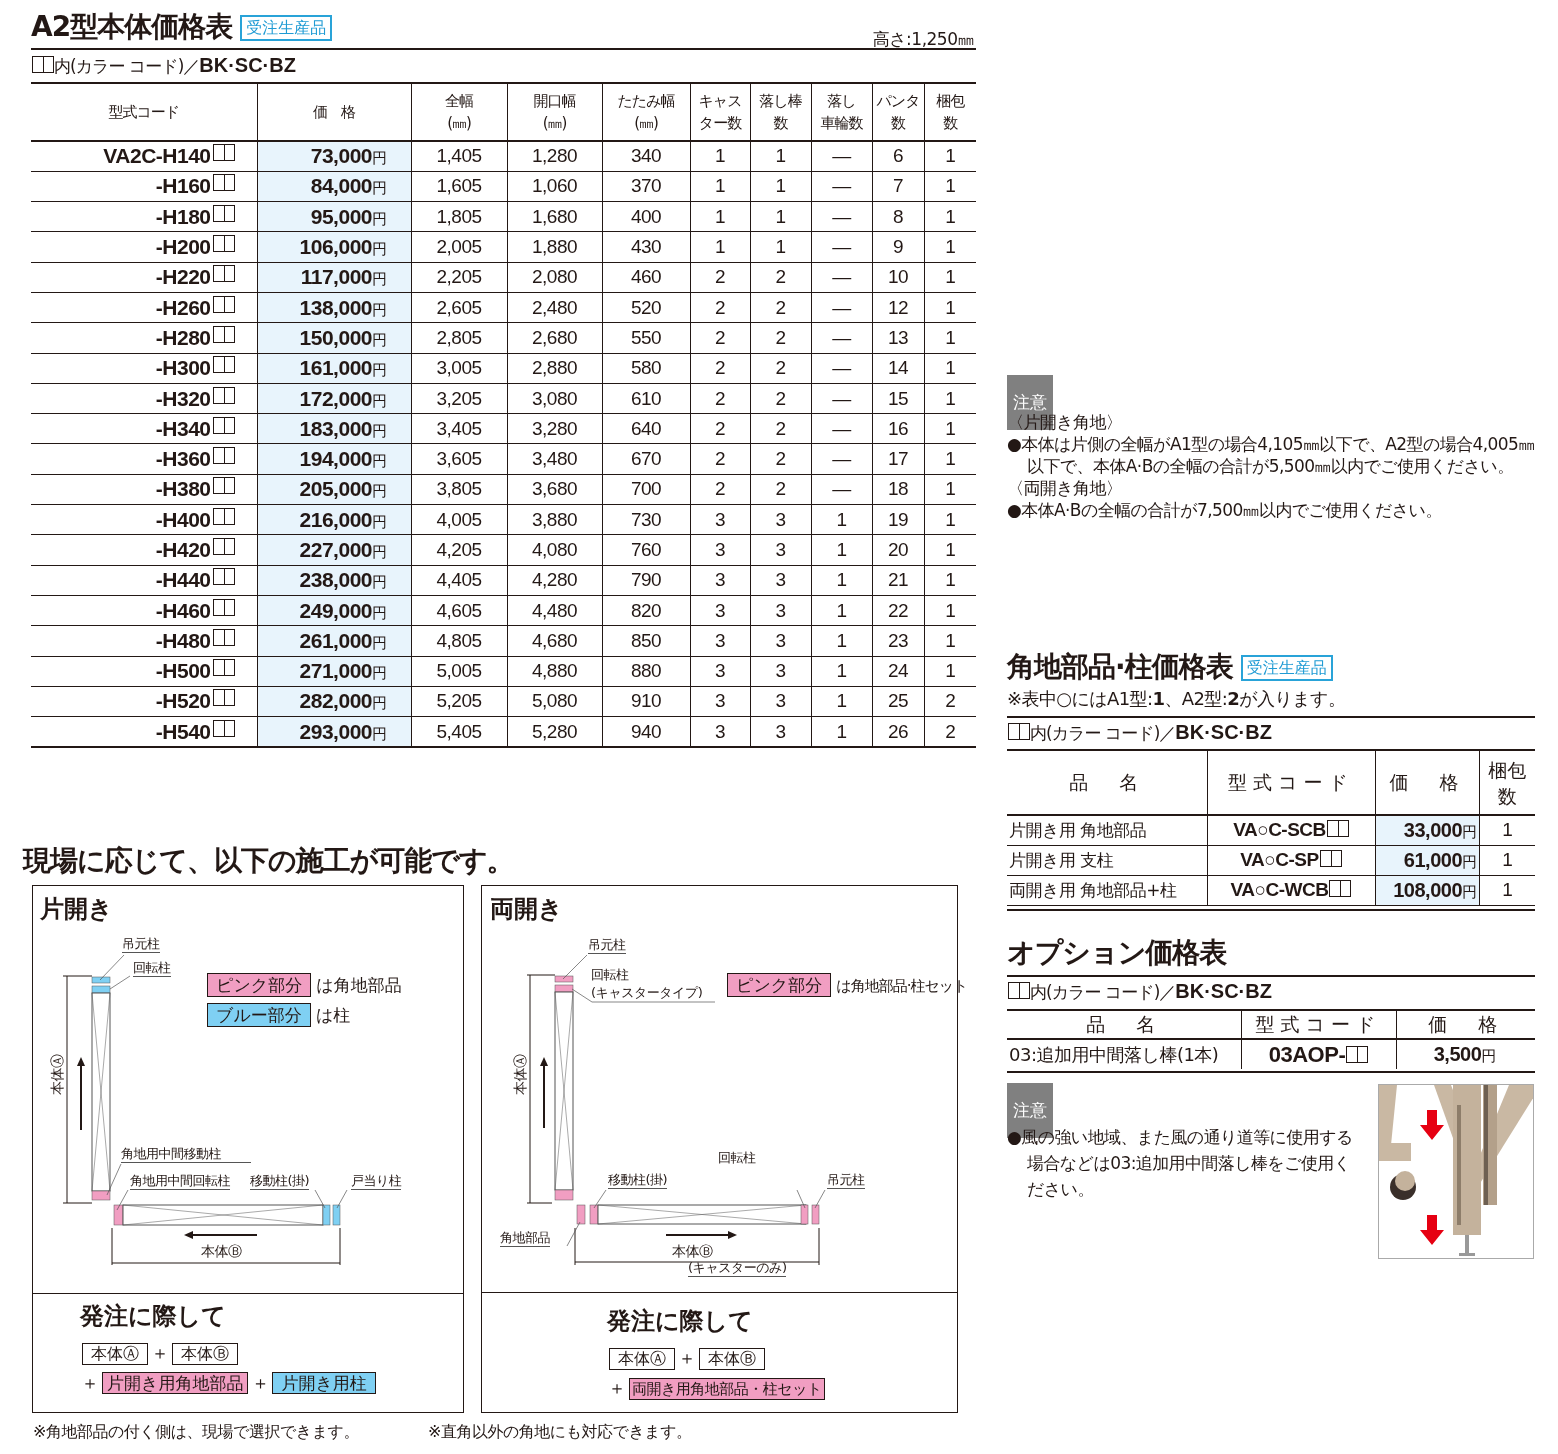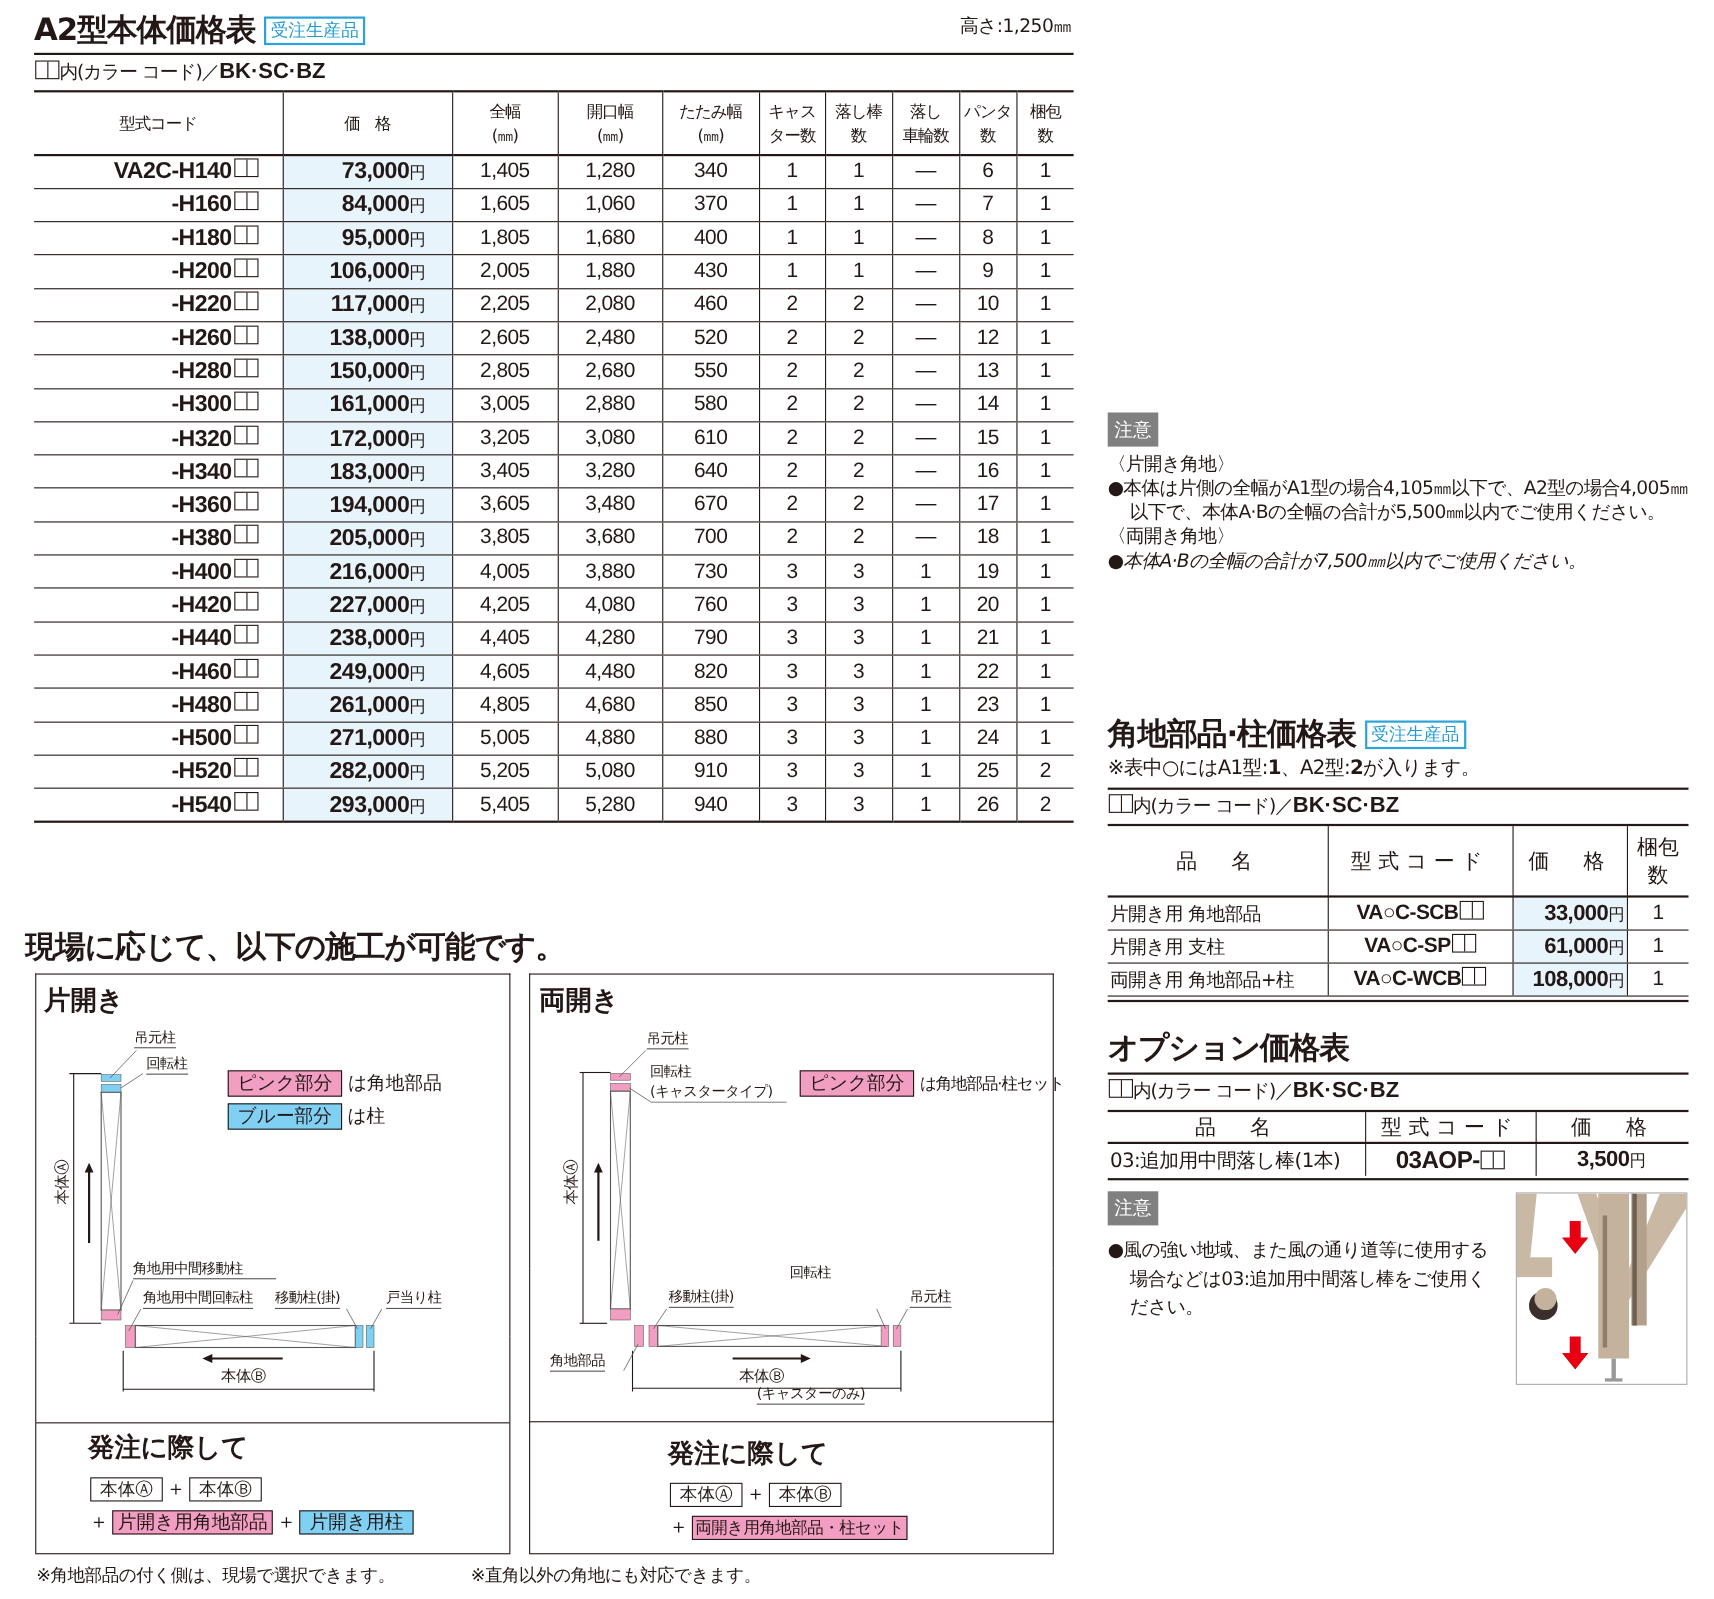--- a/index.html
+++ b/index.html
@@ -23,21 +23,21 @@
   .main-table td:first-child { border-left: none; text-align: right; font-weight: bold; padding-right: 46px; font-size: 21px; letter-spacing: -0.5px; }
   .main-table tr:last-child td { border-bottom: 2px solid #231815; }
   .main-table td.price { background: #e8f4fc; font-weight: bold; text-align: right; padding-right: 24px; font-size: 21px; }
   .yen { font-weight: normal; font-size: 15px; }
   .boxes { display: inline-block; width: 22px; height: 17px; border: 1px solid #231815; position: relative; vertical-align: -1px; margin-left: 1px; font-size: 0; }
   .boxes::after { content: ""; position: absolute; left: 10px; top: 0; bottom: 0; border-left: 1px solid #231815; }
   .main-table td:first-child .boxes { position: absolute; margin-left: 2px; }
   .code-cell { position: relative; }
 
   
-  .note-badge { background: #808080; color: #fff; font-size: 17px; padding: 4px 6px; display: inline-block; }
+  .note-badge { background: #808080; color: #fff; font-size: 17px; padding: 16px 6px; display: inline-block; }
   .note-text { font-size: 17px; line-height: 22px; letter-spacing: -0.6px; }
 
   
   .sub-table { position: absolute; table-layout: fixed; }
   .sub-table th { font-weight: normal; font-size: 19px; text-align: center; border-left: 1px solid #231815; letter-spacing: 6px; }
   .sub-table th:first-child { border-left: none; }
   .sub-table td { font-size: 17px; border-left: 1px solid #231815; border-bottom: 1px solid #231815; height: 30px; letter-spacing: -0.5px; }
   .sub-table td:first-child { border-left: none; padding-left: 2px; }
   .sub-table td.code { font-family: "Liberation Sans", sans-serif; font-weight: bold; font-size: 19px; text-align: center; letter-spacing: -0.5px; }
   .sub-table td.price { font-family: "Liberation Sans", sans-serif; font-weight: bold; font-size: 20px; text-align: right; padding-right: 2px; background: #e8f4fc; }
@@ -58,21 +58,21 @@
   .plus { font-size: 18px; padding: 0 3px; }
   .footnote { font-size: 16px; letter-spacing: -0.5px; white-space: nowrap; }
   svg { position: absolute; overflow: visible; }
 </style>
 </head>
 <body>
 
 <div class="abs title" style="left:31px; top:8px;">
   <span>A2型本体価格表</span><span class="tag">受注生産品</span>
 </div>
-<div class="abs height-note" style="right:584px; top:12px;">高さ:1,250㎜</div>
+<div class="abs height-note" style="right:584px; top:28px;">高さ:1,250㎜</div>
 <div class="rule-thick" style="left:31px; top:48px; width:945px;"></div>
 <div class="abs color-code" style="left:31px; top:54px;">
   <span class="boxes"></span><span>内(カラー コード)／</span><b>BK·SC·BZ</b>
 </div>
 
 <table class="main-table">
   <colgroup>
     <col style="width:226px">
       <col style="width:154px">
       <col style="width:96px">
@@ -350,21 +350,21 @@
     </tbody>
 </table>
 
 <div class="abs" style="left:1007px; top:375px;">
   <span class="note-badge">注意</span>
 </div>
 <div class="abs note-text" id="caution1" style="left:1007px; top:411px; width:535px;">
     <div>〈片開き角地〉</div>
     <div style="padding-left: 20px; text-indent: -20px;">●本体は片側の全幅がA1型の場合4,105㎜以下で、A2型の場合4,005㎜以下で、本体A·Bの全幅の合計が5,500㎜以内でご使用ください。</div>
     <div>〈両開き角地〉</div>
-    <div style="padding-left: 20px; text-indent: -20px; font-style: italic;">●本体A·Bの全幅の合計が7,500㎜以内でご使用ください。</div>
+    <div style="padding-left: 20px; text-indent: -20px;">●本体A·Bの全幅の合計が7,500㎜以内でご使用ください。</div>
   </div>
 
 <div class="abs title" style="left:1007px; top:648px;">
   <span>角地部品·柱価格表</span><span class="tag">受注生産品</span>
 </div>
 <div class="abs note-text" style="left:1007px; top:688px; font-size:18px;">
   <span>※表中○にはA1型:</span><b>1</b><span>、A2型:</span><b>2</b><span>が入ります。</span>
 </div>
 <div class="rule-thick" style="left:1007px; top:716px; width:528px;"></div>
 <div class="abs color-code" style="left:1007px; top:721px;">

